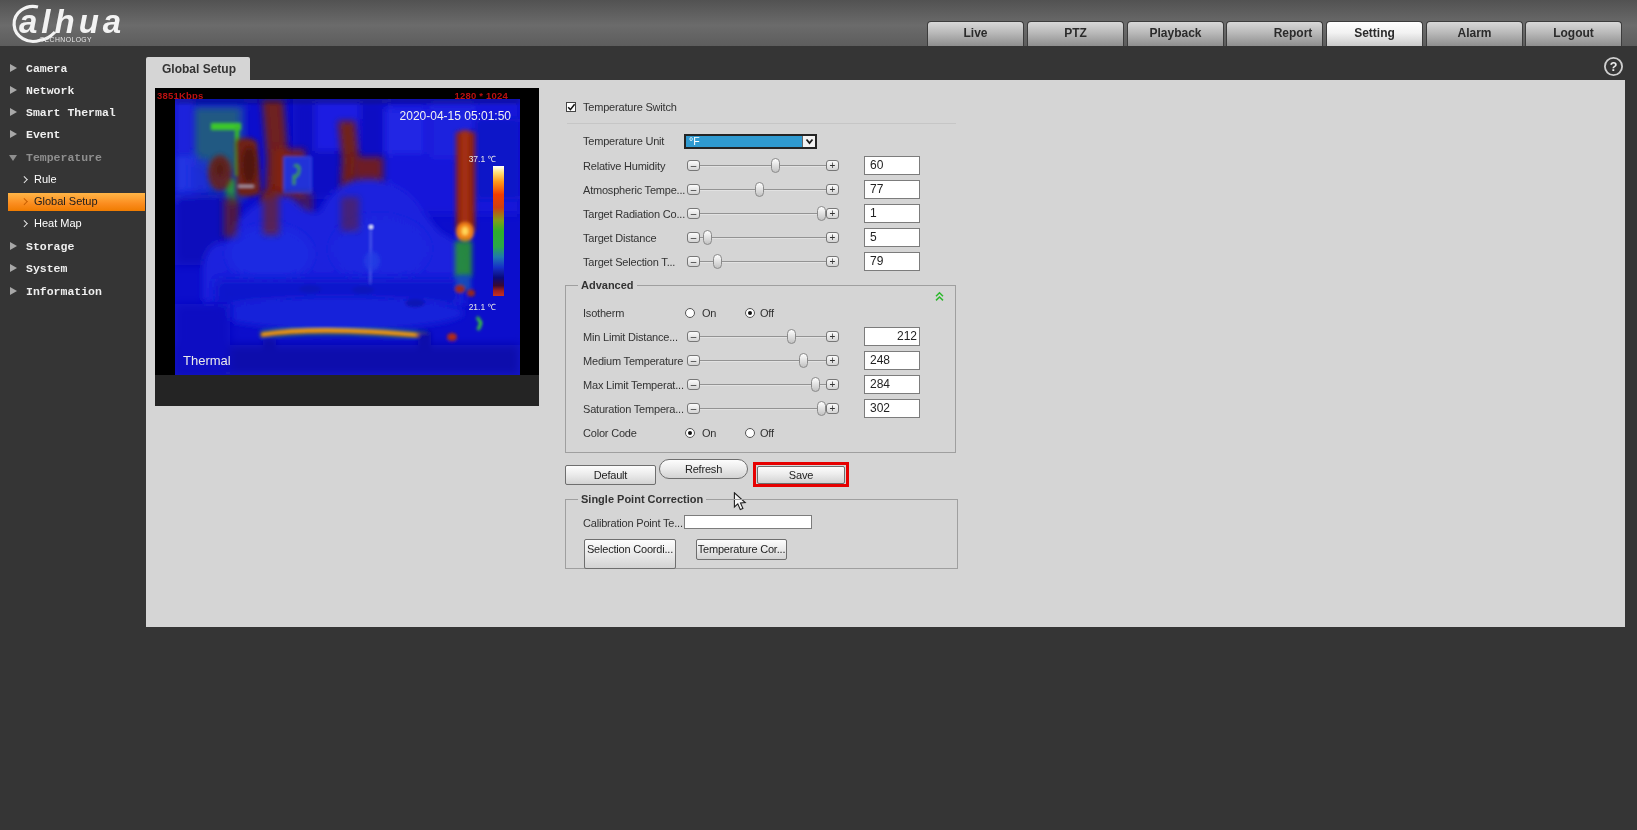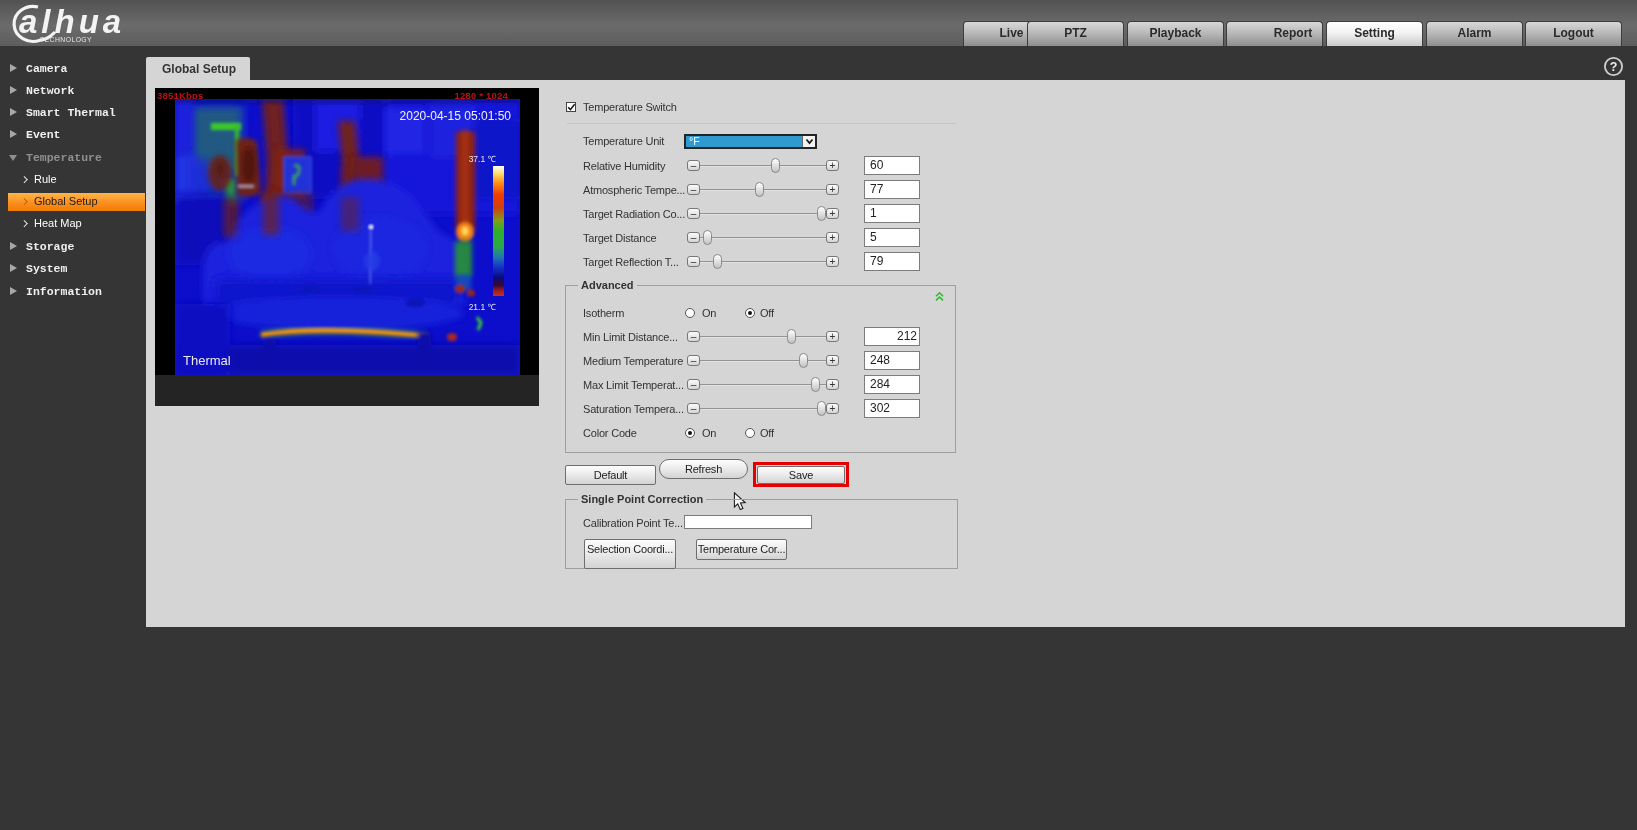--- a/index.html
+++ b/index.html
@@ -56,21 +56,21 @@
 .radio { position:absolute; width:10px; height:10px; border-radius:50%; background:#fff; border:1px solid #555; }
 .radio.on::after { content:""; position:absolute; left:2px; top:2px; width:4px; height:4px; border-radius:50%; background:#111; }
 .btn { position:absolute; height:20px; border:1px solid #6e6e6e; border-radius:2px; white-space:nowrap; overflow:hidden;
   background:linear-gradient(180deg,#fdfdfd 0%,#ececec 45%,#d3d3d3 100%);
   color:#222; font-size:11px; letter-spacing:-0.2px; text-align:center; line-height:18px; }
 </style>
 </head>
 <body>
 
 <div id="header"></div>
-<div class="navtab" style="left:927px;margin-left:36px;">Live</div>
+<div class="navtab" style="left:927px;">Live</div>
 <div class="navtab" style="left:1027px;">PTZ</div>
 <div class="navtab" style="left:1127px;">Playback</div>
 <div class="navtab" style="left:1226px;padding-left:37px;">Report</div>
 <div class="navtab active" style="left:1326px;">Setting</div>
 <div class="navtab" style="left:1426px;">Alarm</div>
 <div class="navtab" style="left:1525px;">Logout</div>
 
 <svg class="abs" style="left:0px; top:0px;" width="190" height="50" viewBox="0 0 190 50">
   <text x="19" y="33" font-family="Liberation Sans, sans-serif" font-size="33" font-weight="bold" font-style="italic" fill="#f3f3f3" letter-spacing="4">alhua</text>
   <path d="M 38,7 A 19,17.5 0 1 0 40,40.2 Q 48,39.5 55,32" fill="none" stroke="#f3f3f3" stroke-width="3.2"></path>
@@ -276,21 +276,21 @@
 <div class="thumb" style="left:816.5px; top:206px;"></div>
 <div class="num" style="left:864px; top:204px;">1</div>
 
 <div class="lbl" style="left:583px; top:232px;">Target Distance</div>
 <div class="sbtn" style="left:687px; top:232px;">–</div>
 <div class="track" style="left:700px; top:237px; width:127px;"></div>
 <div class="sbtn" style="left:826px; top:232px;">+</div>
 <div class="thumb" style="left:702.5px; top:230px;"></div>
 <div class="num" style="left:864px; top:228px;">5</div>
 
-<div class="lbl" style="left:583px; top:256px;">Target Reflection T...</div>
+<div class="lbl" style="left:583px; top:256px;">Target Selection T...</div>
 <div class="sbtn" style="left:687px; top:256px;">–</div>
 <div class="track" style="left:700px; top:261px; width:127px;"></div>
 <div class="sbtn" style="left:826px; top:256px;">+</div>
 <div class="thumb" style="left:712.5px; top:254px;"></div>
 <div class="num" style="left:864px; top:252px;">79</div>
 
 <div class="fs" style="left:565px; top:285px; width:391px; height:168px;"></div>
 <div class="blbl" style="left:578px; top:279px;">Advanced</div>
 <svg class="abs" style="left:934px; top:291px;" width="11" height="11" viewBox="0 0 11 11">
   <path d="M2,5.2 L5.5,1.8 L9,5.2" fill="none" stroke="#2db82d" stroke-width="1.5"></path>

